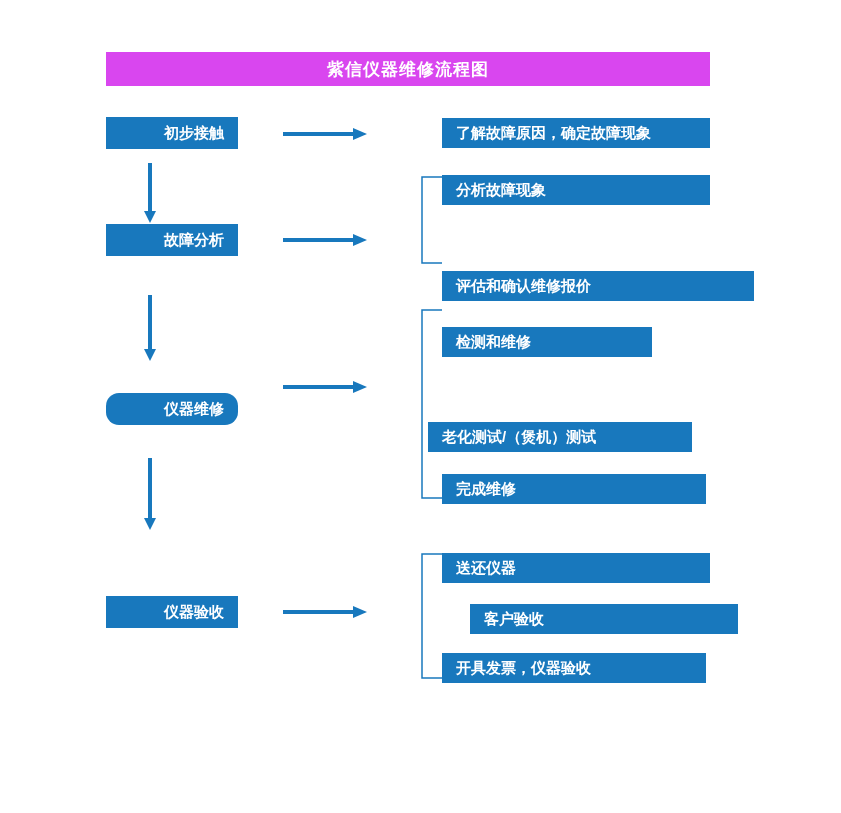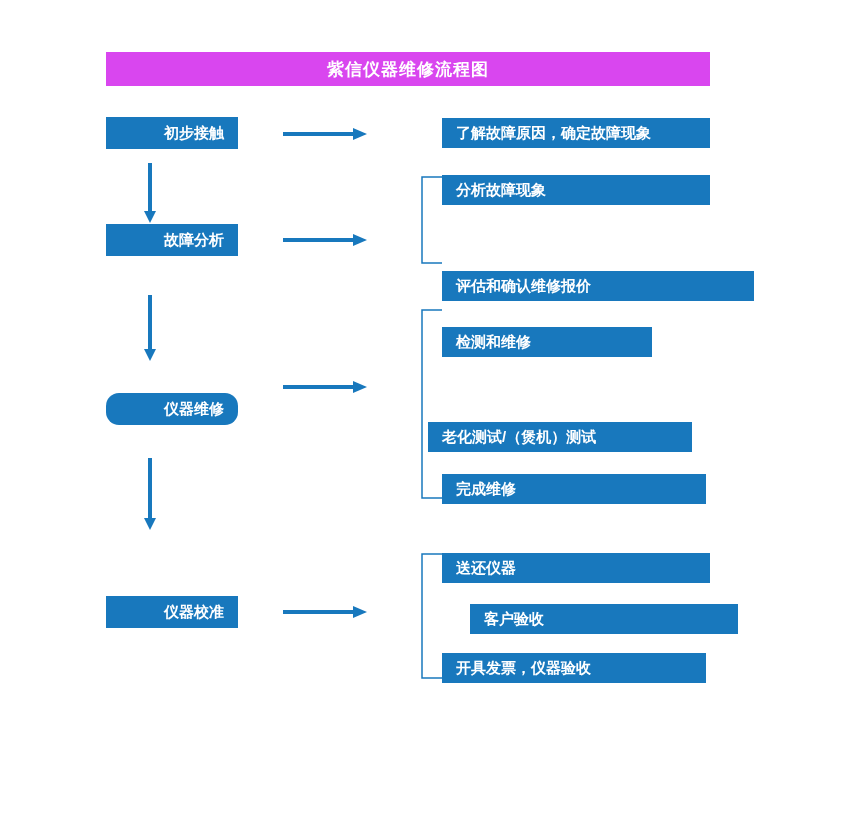--- a/index.html
+++ b/index.html
@@ -140,21 +140,21 @@
   <div class="task-box" style="left:428px; top:422px; width:264px;">老化测试/（煲机）测试</div>
   <div class="task-box" style="left:442px; top:474px; width:264px;">完成维修</div>
 
   <div class="arrow-v" style="left:143px; top:458px; height:72px;">
     <svg width="14" height="72" viewBox="0 0 14 72">
       <line x1="7" y1="0" x2="7" y2="60" stroke="#1878bd" stroke-width="4"></line>
       <polygon points="1,60 13,60 7,72" fill="#1878bd"></polygon>
     </svg>
   </div>
 
-  <div class="stage-box" style="left:106px; top:596px;">仪器校准</div>
+  <div class="stage-box" style="left:106px; top:596px;">仪器验收</div>
 
   <div class="arrow-h" style="left:283px; top:605px; width:84px;">
     <svg width="84" height="14" viewBox="0 0 84 14">
       <line x1="0" y1="7" x2="70" y2="7" stroke="#1878bd" stroke-width="4"></line>
       <polygon points="70,1 84,7 70,13" fill="#1878bd"></polygon>
     </svg>
   </div>
 
   <div class="bracket" style="left:418px; top:553px;">
     <svg width="24" height="126" viewBox="0 0 24 126">

